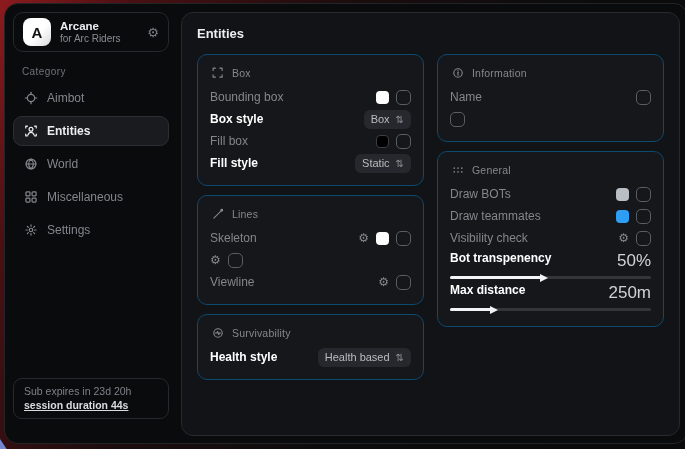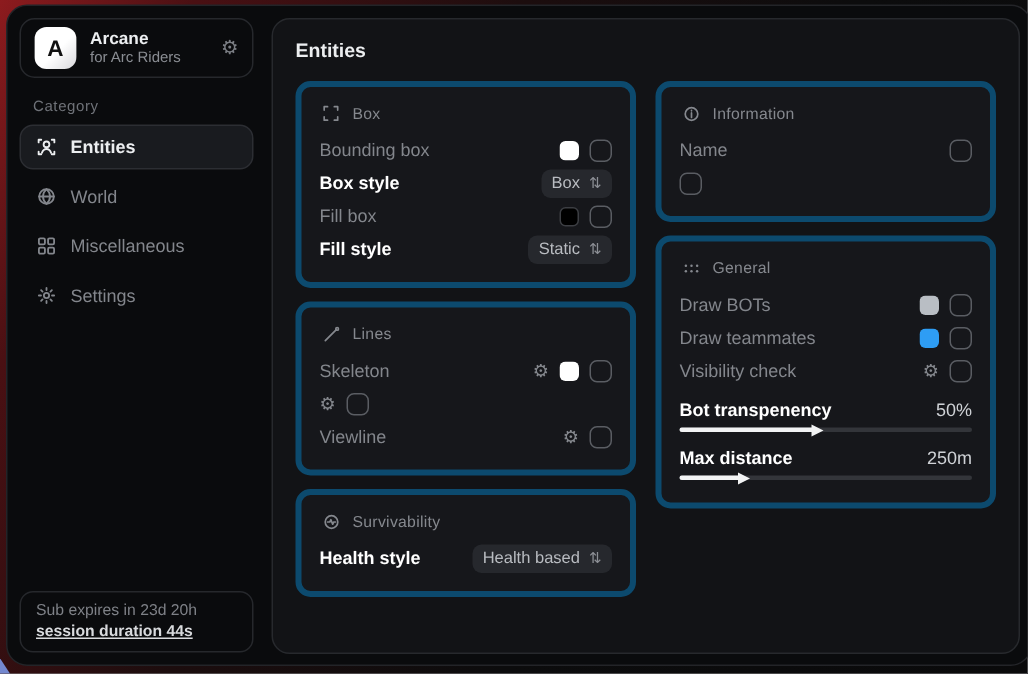--- a/index.html
+++ b/index.html
@@ -32,33 +32,33 @@
   .cat-label{ margin:14px 0 6px 9px; font-size:10px; color:#6f7278; letter-spacing:.4px;}
 
   .nav{ display:flex; flex-direction:column; gap:3px; }
   .nav-item{ display:flex; align-items:center; gap:9px; height:30px; padding:0 9px; border-radius:9px;
     color:#83868c; font-size:12px; border:1px solid transparent; cursor:pointer;}
   .nav-item.active{ background:#191b1f; border-color:#2c2e33; color:#eceef0; font-weight:600;}
   .nav-icon{ width:15px; height:15px; display:flex; align-items:center; justify-content:center; }
   .nav-icon svg{ width:14px; height:14px; stroke:currentColor; fill:none; stroke-width:1.4;
     stroke-linecap:round; stroke-linejoin:round;}
 
-  .footer-card{ position:absolute; left:8px; right:8px; bottom:8px; border:1px solid #26282c;
+  .footer-card{ position:absolute; left:8px; right:8px; bottom:24px; border:1px solid #26282c;
     border-radius:9px; padding:6px 10px 7px;}
   .footer-l1{ font-size:10.5px; color:#7e8187; }
   .footer-l2{ font-size:10.5px; font-weight:700; color:#d9dbde; margin-top:2px;text-decoration:underline;}
 
   
   .main-card{ position:absolute; left:176px; top:8px; right:7px; bottom:7px; background:#121316;
     border:1px solid #27292d; border-radius:12px; padding:13px 15px; }
   .main-title{ font-size:13px; font-weight:700; color:#eceef0; }
   .columns{ display:flex; gap:13px; margin-top:13px; }
   .col{ flex:1; min-width:0; }
 
-  .panel{ background:#16171b; border:4px solid #0c4a6e; border-radius:10px; padding:10px 12px 11px;
+  .panel{ background:#16171b; border:1px solid #0c4a6e; border-radius:10px; padding:10px 12px 11px;
     margin-bottom:9px;}
   .panel-header{ display:flex; align-items:center; gap:7px; font-size:10.5px; color:#85888e;
     margin-bottom:6px; letter-spacing:.2px;}
   .panel-header svg{ width:12px; height:12px; stroke:#85888e; fill:none; stroke-width:1.5;
     stroke-linecap:round;}
 
   .row{ display:flex; align-items:center; height:22px; }
   .row-label{ flex:1; font-size:12px; color:#83868c; white-space:nowrap; overflow:hidden;}
   .row-label.bright{ color:#ffffff; font-weight:600; }
   .controls{ display:flex; align-items:center; gap:7px; }
@@ -67,22 +67,22 @@
   .swatch{ width:13px; height:13px; border-radius:4px; border:1px solid transparent; cursor:pointer;}
   .swatch.dark{ border-color:#3c3e43; }
   .checkbox{ width:15px; height:15px; border-radius:5px; border:1.5px solid #5a5d63;
     background:transparent; cursor:pointer;}
   .dropdown{ display:flex; align-items:center; gap:6px; background:#26282d; border-radius:6px;
     padding:2px 7px; height:19px; cursor:pointer;}
   .dropdown .dd-value{ font-size:11px; color:#b9bcc1; }
   .dropdown .dd-arrows{ font-size:10px; color:#8c8f95; font-family:"DejaVu Sans",sans-serif;}
 
   .slider-row{ margin-top:2px; margin-bottom:4px;}
-  .slider-top{ display:flex; align-items:flex-end; height:20px;}
-  .slider-value{ font-size:12px; color:#cfd2d6; }
+  .slider-top{ display:flex; align-items:flex-start; height:20px;}
+  .slider-value{ font-size:17px; color:#cfd2d6; }
   .track{ position:relative; height:3px; background:#33353a; border-radius:2px; margin-top:5px; cursor:pointer;}
   .fill{ position:absolute; left:0; top:0; bottom:0; background:#f2f3f4; border-radius:2px;}
   .handle{ position:absolute; top:50%; transform:translate(-2px,-50%); width:0; height:0;
     border-left:8px solid #f2f3f4; border-top:4px solid transparent; border-bottom:4px solid transparent;}
 </style>
 </head>
 <body>
 
 <div class="bg-cursor"></div>
 
@@ -94,20 +94,32 @@
       <div class="logo-texts">
         <div class="logo-title">Arcane</div>
         <div class="logo-sub">for Arc Riders</div>
       </div>
       <div class="logo-gear">⚙</div>
     </div>
 
     <div class="cat-label mono">Category</div>
 
     <div class="nav" id="nav">
+        <div class="nav-item">
+          <span class="nav-icon">
+            <svg viewBox="0 0 16 16">
+              <circle cx="8" cy="8" r="4.2"></circle>
+              <line x1="8" y1="1.5" x2="8" y2="3.6"></line>
+              <line x1="8" y1="12.4" x2="8" y2="14.5"></line>
+              <line x1="1.5" y1="8" x2="3.6" y2="8"></line>
+              <line x1="12.4" y1="8" x2="14.5" y2="8"></line>
+            </svg>
+          </span>
+          <span>Aimbot</span>
+        </div>
         <div class="nav-item active">
           <span class="nav-icon">
             <svg viewBox="0 0 16 16">
               <circle cx="8" cy="6" r="2.2"></circle>
               <path d="M4.5 12.5c.7-2 2-3 3.5-3s2.8 1 3.5 3"></path>
               <path d="M2 4.5v-2h2M12 2.5h2v2M14 11.5v2h-2M4 13.5H2v-2"></path>
             </svg>
           </span>
           <span>Entities</span>
         </div>

